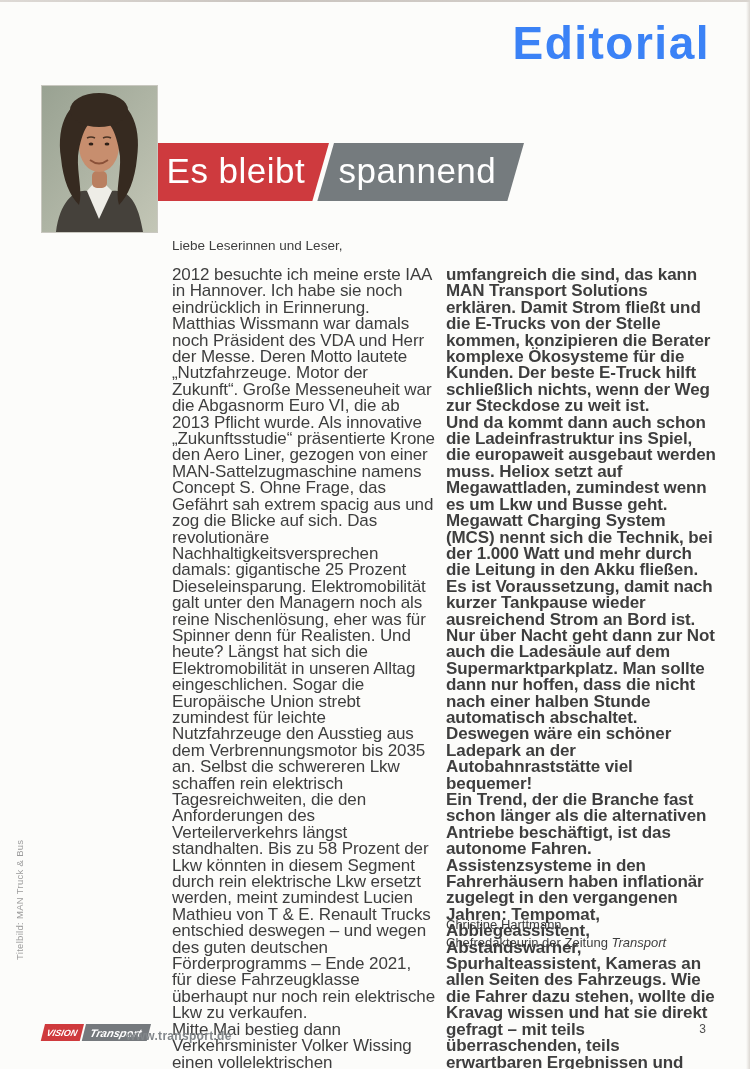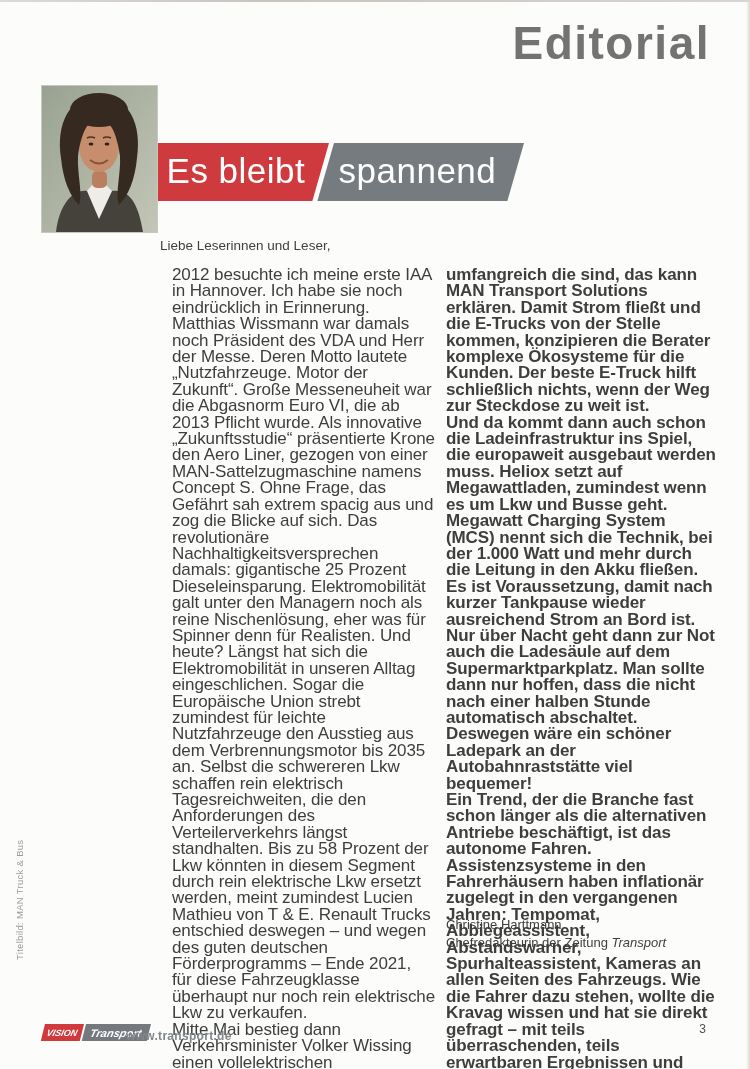--- a/index.html
+++ b/index.html
@@ -8,37 +8,37 @@
     background:#fcfcfa; overflow:hidden;
     font-family:"Liberation Sans", sans-serif;
   }
   .scan-edge-top{position:absolute;top:0;left:0;right:0;height:2px;
     background:linear-gradient(to right,#d6d1cc,#bdb6b0 35%,#d0cac4);opacity:.8;}
   .scan-edge-right{position:absolute;top:0;right:0;bottom:0;width:4px;
     background:linear-gradient(to left,#dcd8d3,rgba(255,255,255,0));}
   .editorial{
     position:absolute; top:16px; right:40px;
     font-size:46px; font-weight:bold; letter-spacing:1.5px;
-    color:#737373;
+    color:#3b82f6;
   }
   .portrait{position:absolute; left:42px; top:86px; width:115px; height:146px; z-index:3;
     outline:1px solid #c9c8c0;}
   .banner{
     position:absolute; left:158px; top:143px; height:58px;
     display:flex; gap:5px;
     transform:skewX(-16deg); transform-origin:0 0; z-index:2;
   }
   .banner-seg{height:58px; display:flex; align-items:center;}
   .banner-seg.red{background:#ce3a3e; padding:0 15px 0 17px;}
   .banner-seg.gray{background:#757b7e; padding:0 19px 0 13px;}
   .unskew{
     transform:skewX(16deg); color:#ffffff; font-size:35px;
     white-space:nowrap; padding-bottom:3px; letter-spacing:0.5px;
   }
-  .greeting{position:absolute; left:160px; top:238px;
+  .greeting{position:absolute; left:172px; top:238px;
     font-size:13.5px; color:#3e3e3e;text-align:right;}
   .col{
     position:absolute; top:267px;
     font-size:17px; line-height:16.4px; letter-spacing:-0.1px;
     color:#3e3e3e; white-space:pre-line; text-align:left;
   }
   .col-left{left:172px; width:263px;}
   .col-right{left:446px; width:270px;font-weight:bold;}
   .signature{position:absolute; left:446px; top:916px;
     font-size:13px; line-height:17.5px; color:#3e3e3e;}

